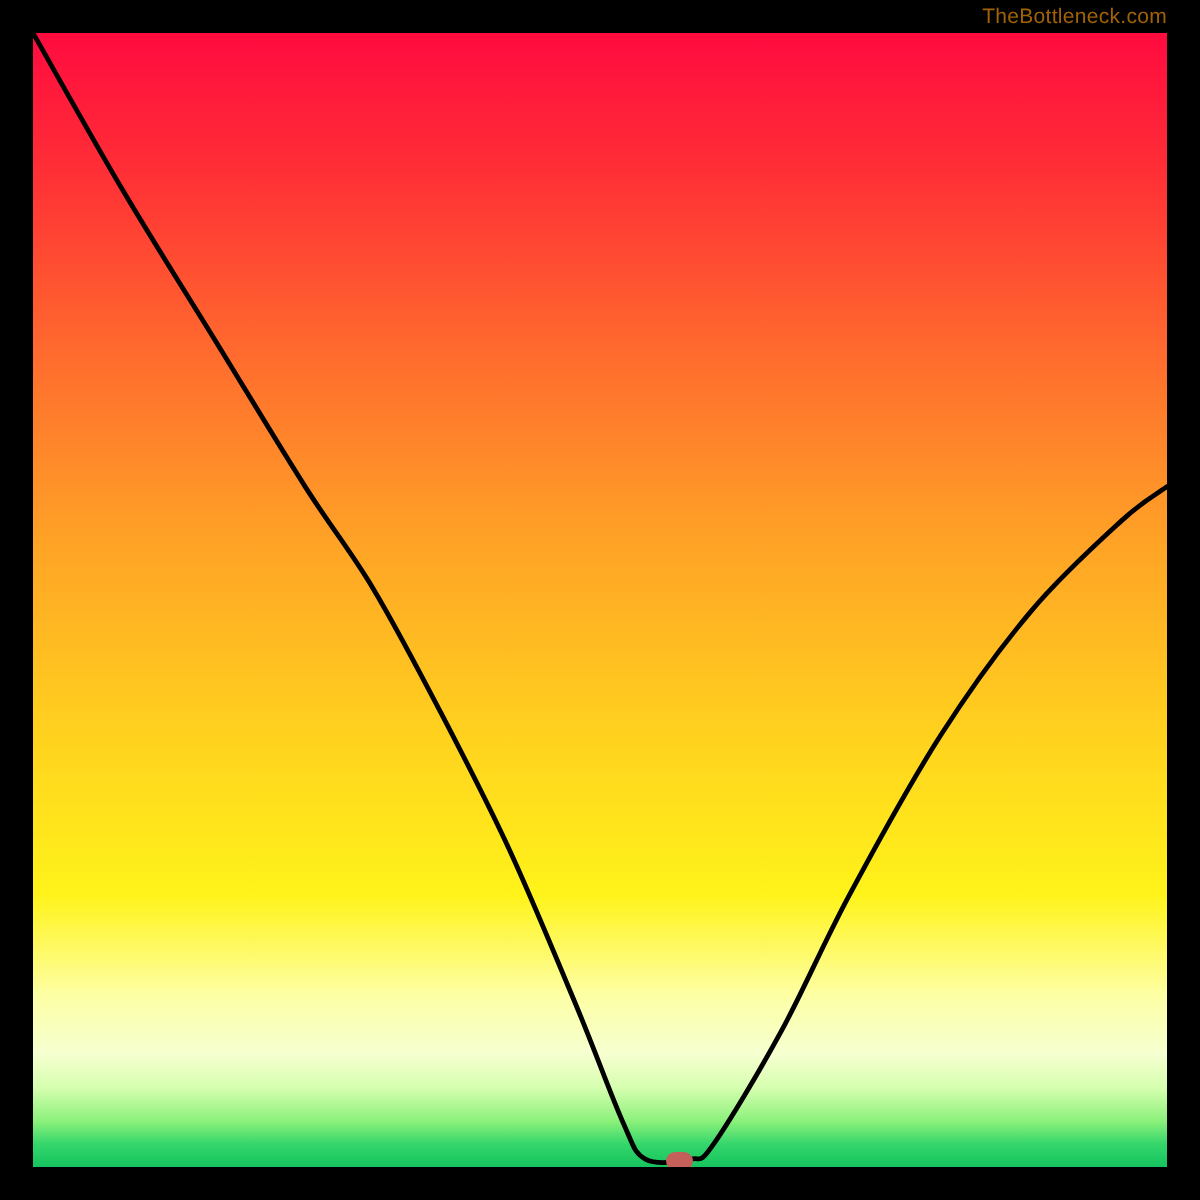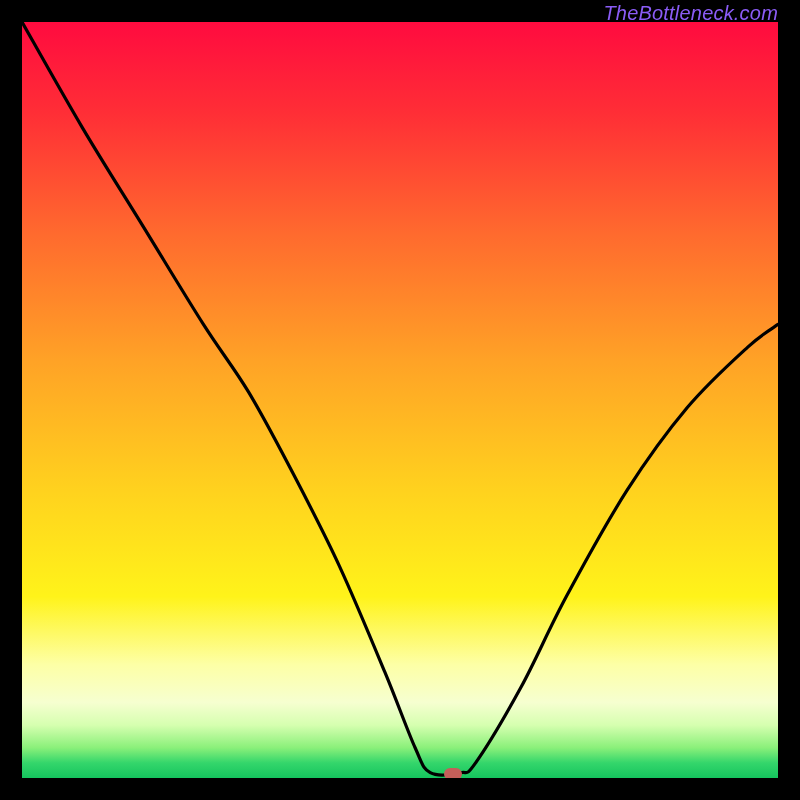--- a/index.html
+++ b/index.html
@@ -37,24 +37,23 @@
     width: 18px;
     height: 12px;
     border-radius: 6px;
     transform: translate(-50%, -50%);
   }
   .watermark {
     position: absolute;
     top: 2px;
     right: 22px;
     font-family: Arial, Helvetica, sans-serif;
-    font-size: 20px;
-    color: #8b5cf6;
+    font-size: 14px;
+    color: #a16207;
     letter-spacing: 0.2px;
-    font-style: italic;
   }
 </style>
 </head>
 <body>
 
 <div class="frame">
   <div class="watermark">TheBottleneck.com</div>
   <div class="plot-area">
     <svg class="gradient-bg" viewBox="0 0 756 756" preserveAspectRatio="none">
       <defs>

